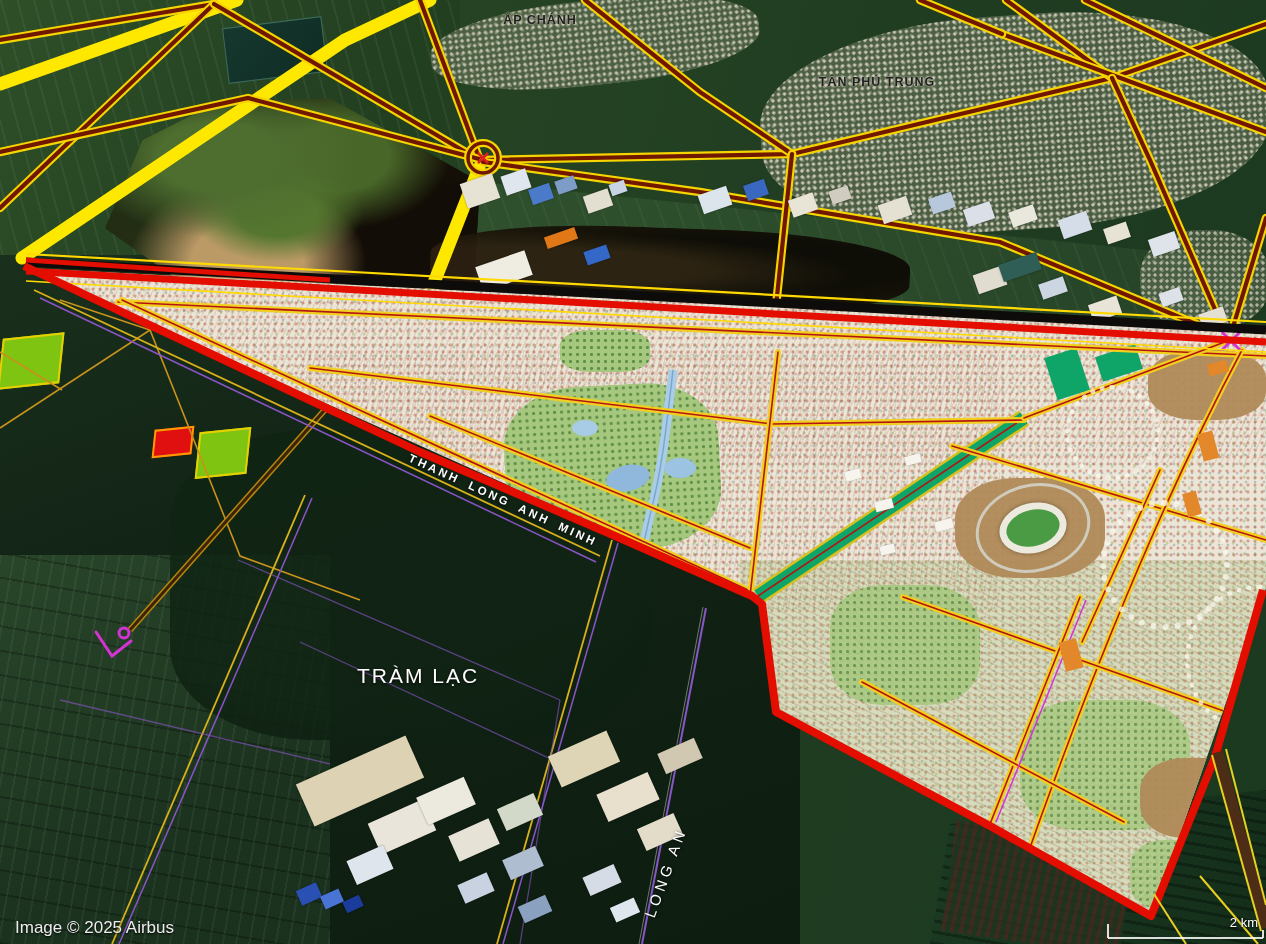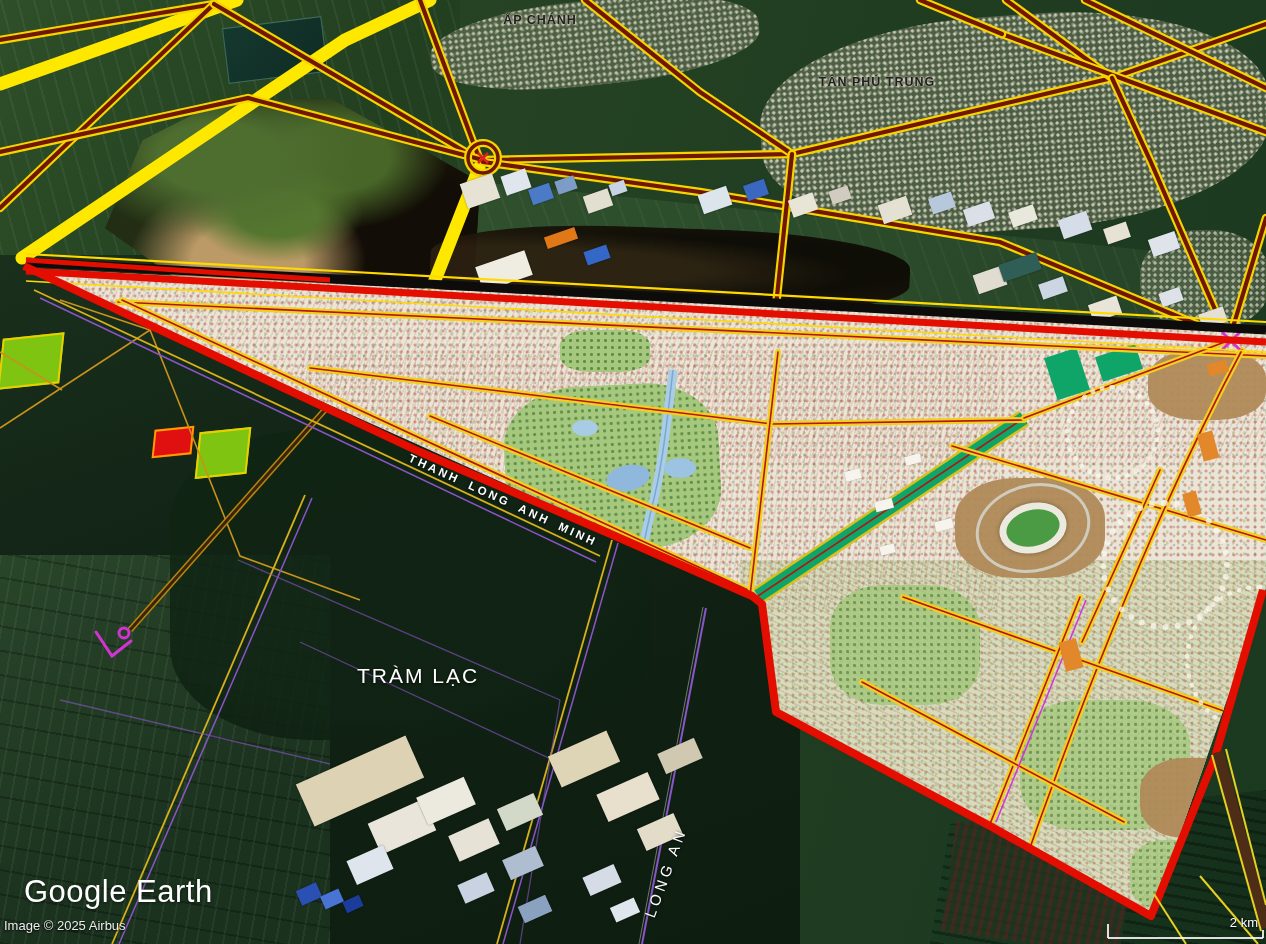--- a/index.html
+++ b/index.html
@@ -105,21 +105,21 @@
   
   .plabel{position:absolute;transform:translateX(-50%);font-weight:700;font-size:12.5px;
     letter-spacing:1px;color:#202020;text-shadow:0 0 2px rgba(223,217,200,.9),0 0 4px rgba(223,217,200,.6);white-space:nowrap;}
   .wlabel{position:absolute;color:#fff;text-shadow:0 1px 3px rgba(0,0,0,.9);white-space:nowrap;}
   #tram-lac{font-size:21px;letter-spacing:2px;transform:translateX(-50%);}
   #long-an{font-size:15px;letter-spacing:4px;transform:rotate(-70deg);transform-origin:center;}
   #road-label{font-size:11.5px;font-weight:700;letter-spacing:3px;transform:rotate(24.5deg);
     transform-origin:0 0;word-spacing:4px;}
   #ge-logo{left:24px;top:874px;font-size:31px;color:#fff;letter-spacing:.5px;
     text-shadow:0 1px 3px rgba(0,0,0,.5);}
-  #copyright{left:4px;top:918px;font-size:13px;color:#ececec;text-shadow:0 1px 2px #000;}
+  #copyright{left:15px;top:918px;font-size:17px;color:#ececec;text-shadow:0 1px 2px #000;}
   #scale-label{right:8px;top:915px;position:absolute;font-size:13px;color:#fff;text-shadow:0 1px 2px #000;}
 </style>
 </head>
 <body>
 
 <div id="canvas">
 
   <div class="abs sat-topleft-fields"></div>
   <div class="abs dark-left"></div>
   <div class="abs bl-fields"></div>
@@ -353,21 +353,20 @@
       <path class="yel2" d="M1200,876 L1258,944"></path>
     </g>
   </svg>
 
   <div class="plabel" style="left:540px;top:13px;">ẤP CHÁNH</div>
   <div class="plabel" style="left:857px;top:75px;margin-left:20px;">TÂN PHÚ TRUNG</div>
   <div class="wlabel" id="tram-lac" style="left:418px;top:620px;margin-top:44px;">TRÀM LẠC</div>
   <div class="wlabel" id="long-an" style="left:618px;top:864px;">LONG AN</div>
   <div class="wlabel" id="road-label" style="left:412px;top:452px;">THANH LONG ANH MINH</div>
 
-  <div class="abs" id="ge-logo">Google Earth</div>
   <div class="abs" id="copyright">Image © 2025 Airbus</div>
   <svg class="layer" viewBox="0 0 1266 944">
     <g stroke="rgba(255,255,255,.85)" stroke-width="2" fill="none">
       <path d="M1108,924 L1108,938"></path>
       <path d="M1108,938 L1263,938"></path>
       <path d="M1263,930 L1263,938"></path>
     </g>
   </svg>
   <div id="scale-label">2 km</div>
 

